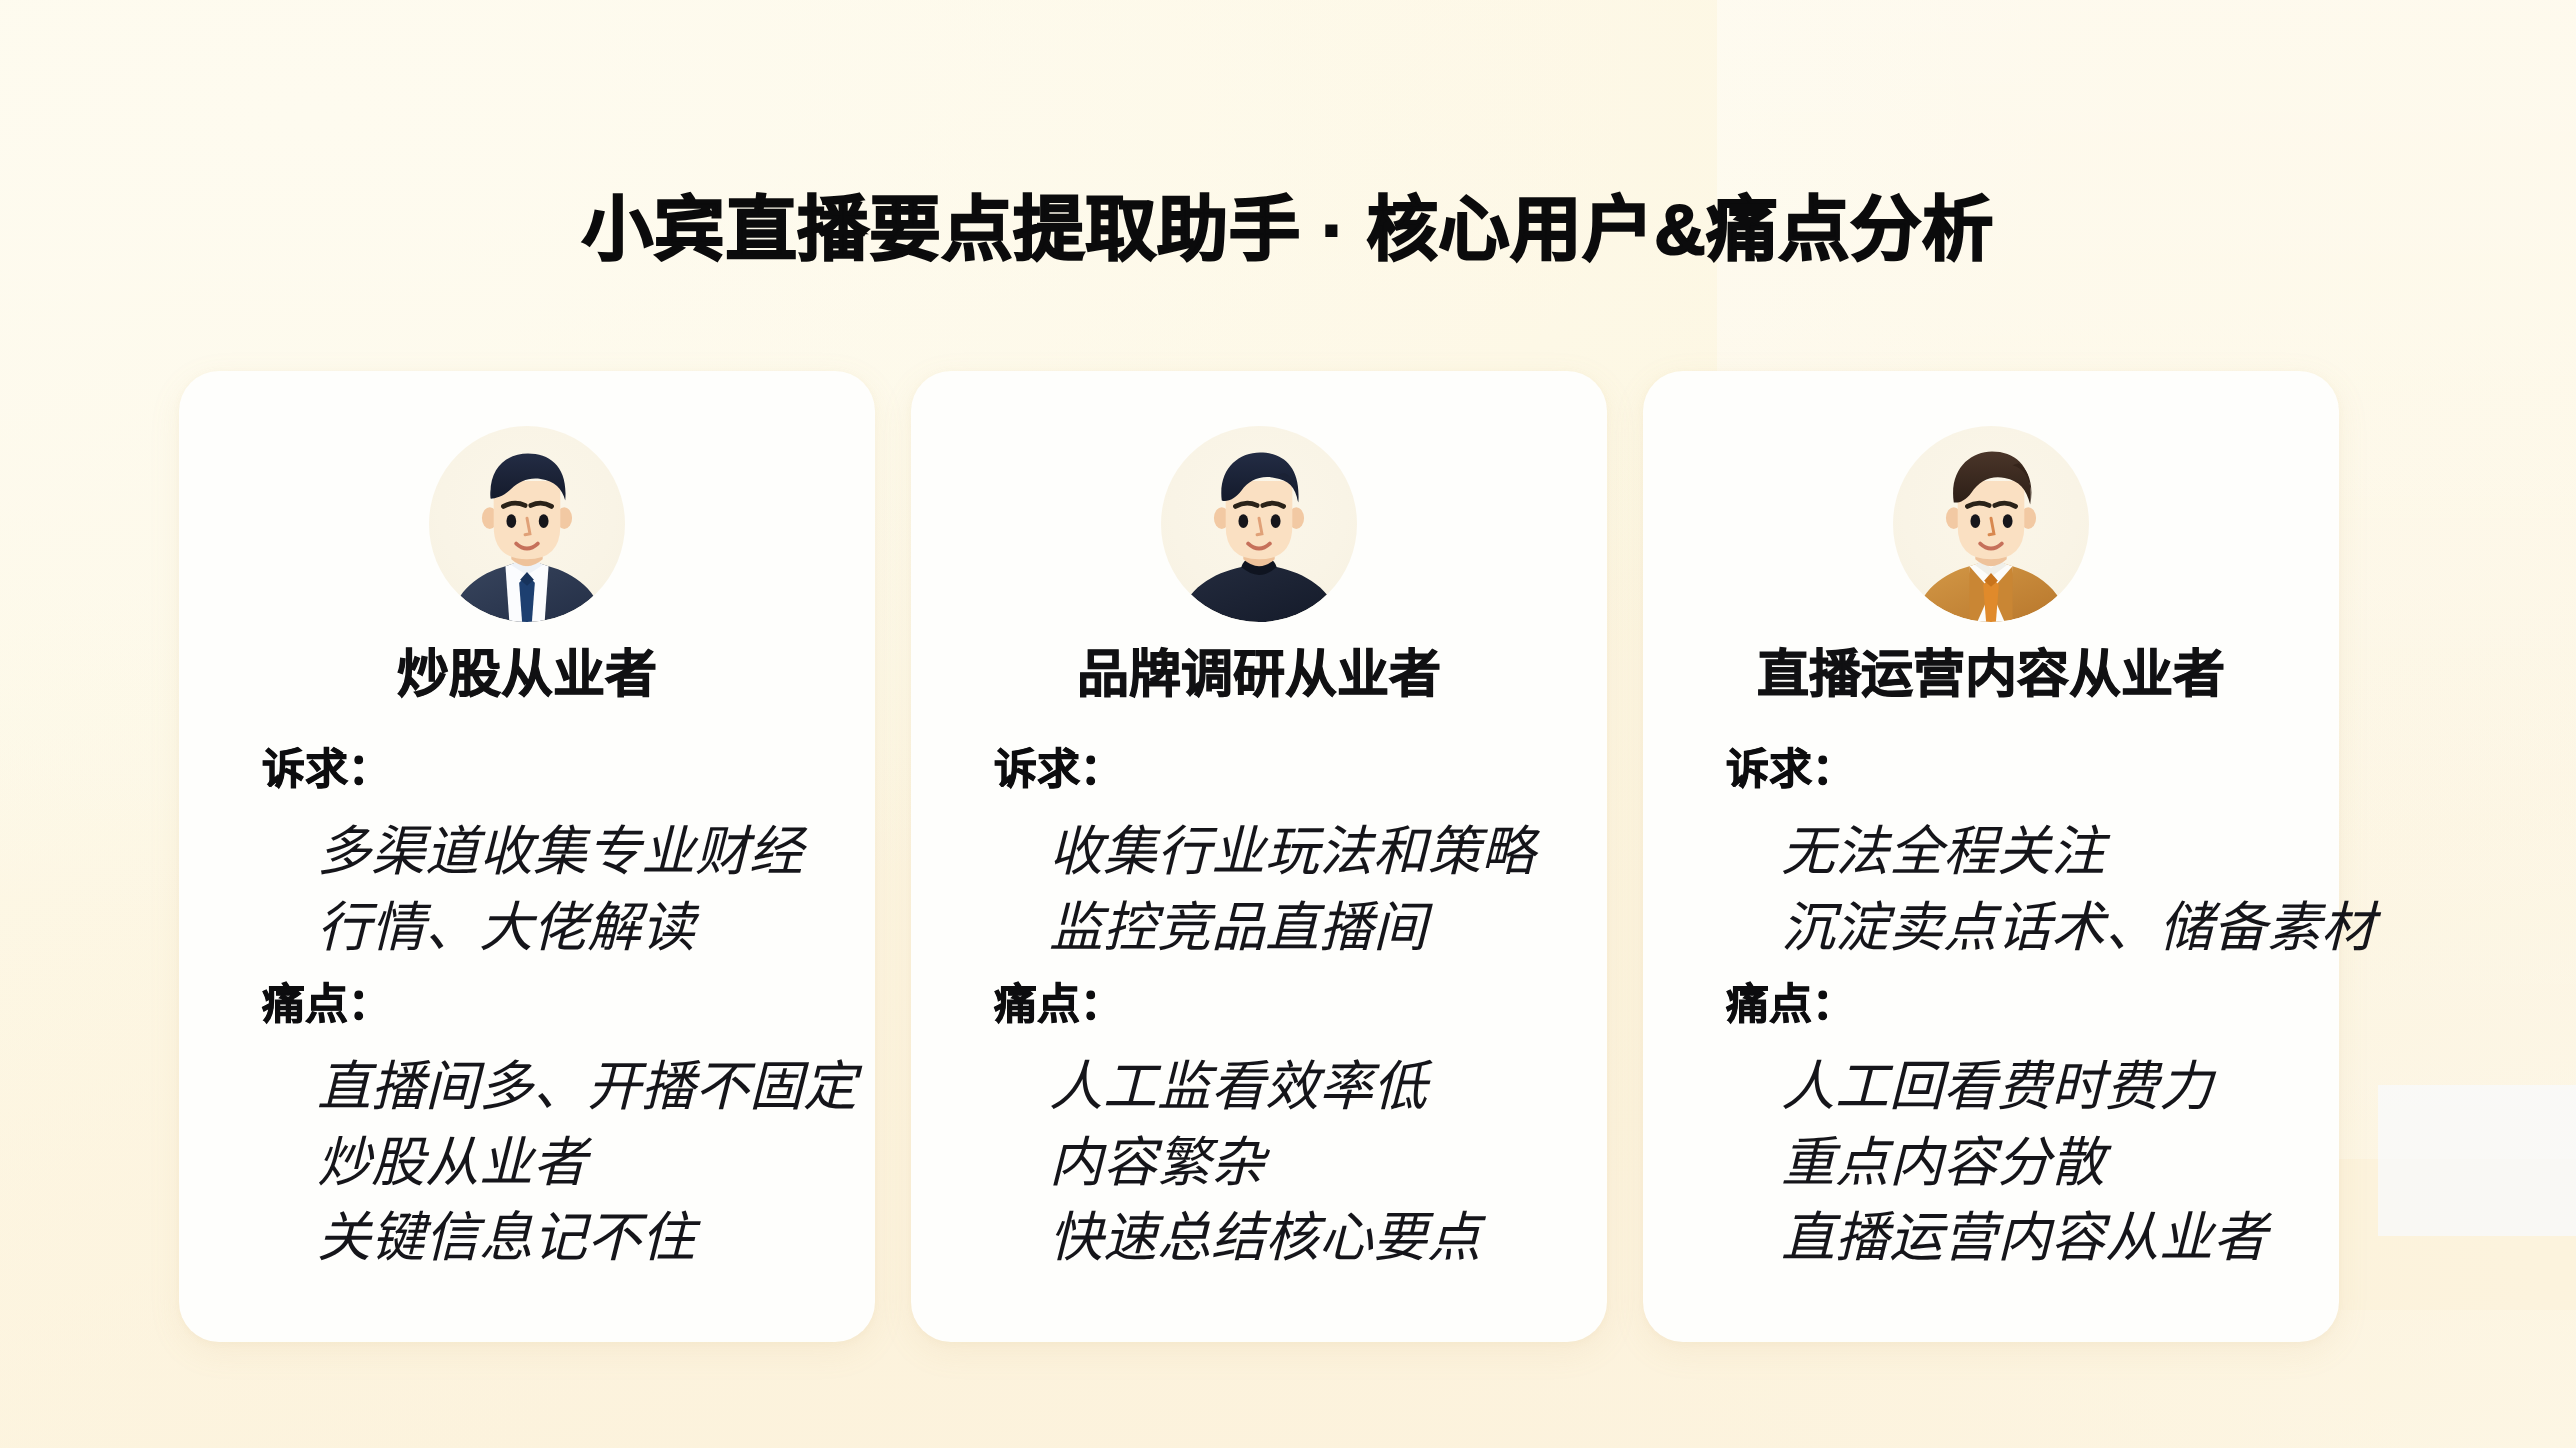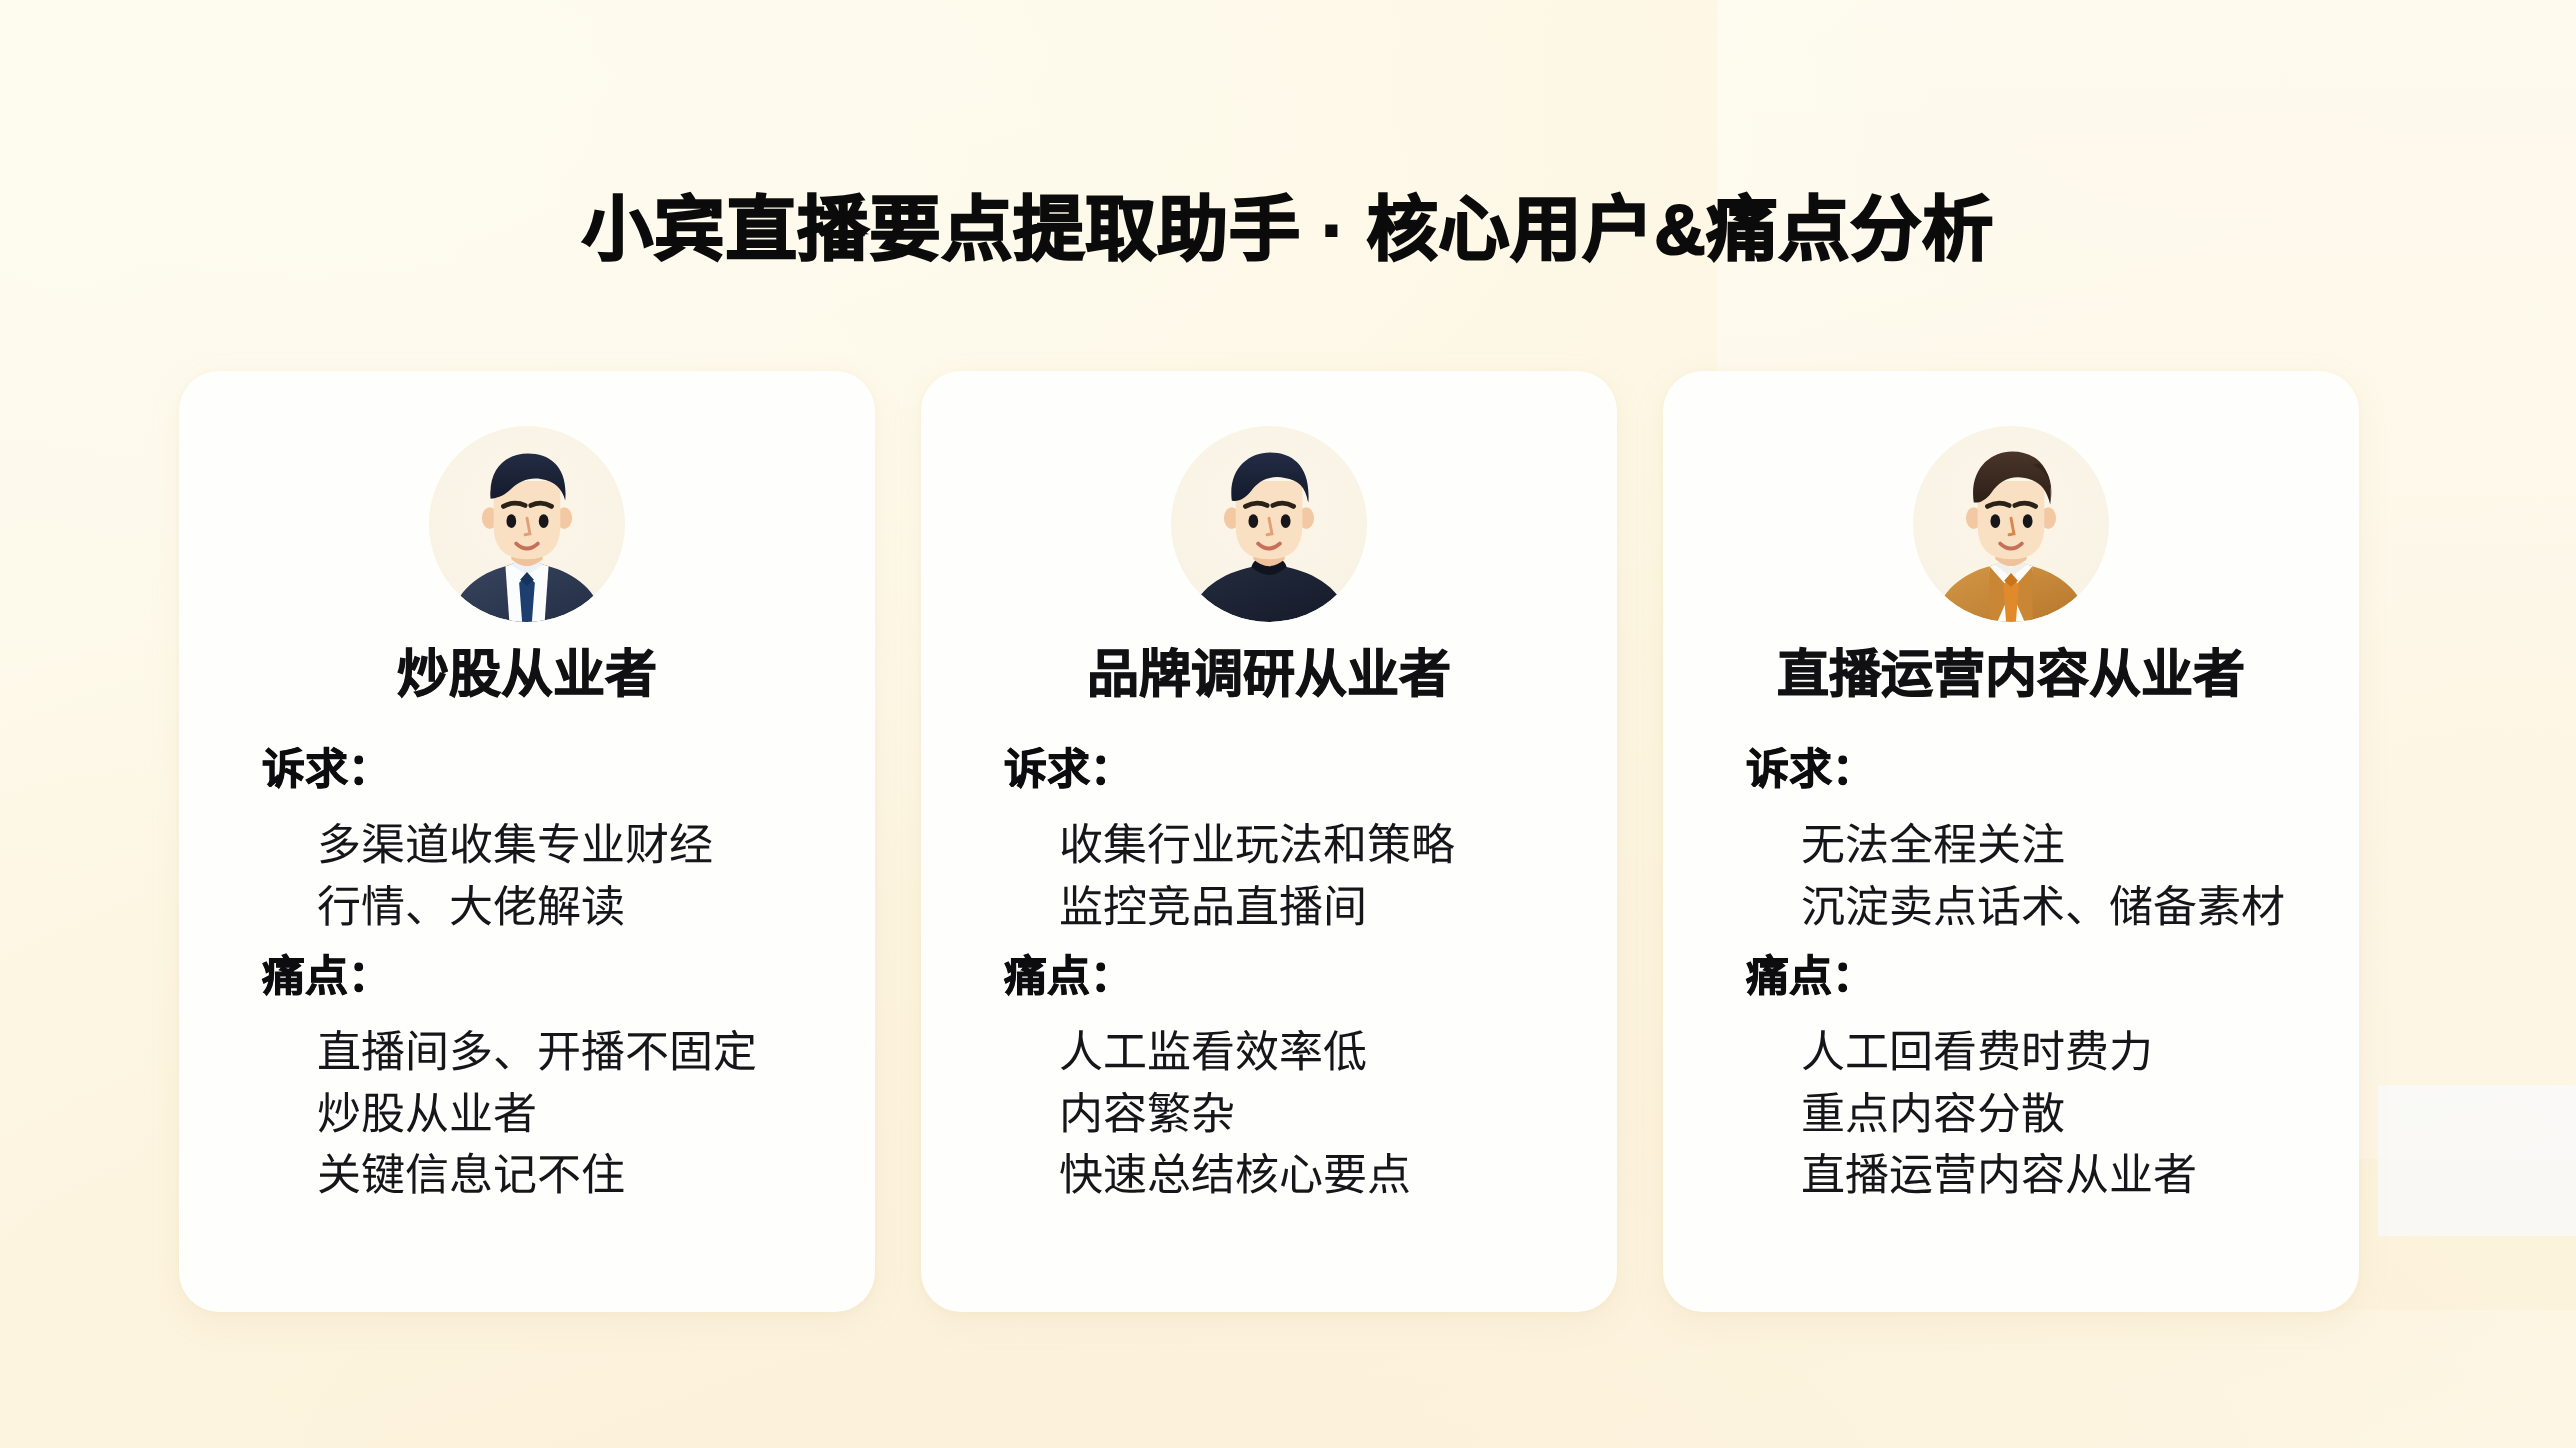--- a/index.html
+++ b/index.html
@@ -59,21 +59,21 @@
     white-space: nowrap;
   }
 
   
   .cards {
     position: absolute;
     left: 179px;
     top: 371px;
     width: 2216px;
     display: flex;
-    gap: 46px;
+    gap: 36px;
     align-items: flex-start;
   }
   .card {
     width: 696px;
     box-sizing: border-box;
     background: #FEFEFC;
     border-radius: 40px;
     padding: 55px 40px 53px 40px;
     box-shadow: 0 9.4px 32px rgba(196,166,110,0.10),
                 0 1.9px 7.5px rgba(196,166,110,0.06);
@@ -122,25 +122,26 @@
     -webkit-text-stroke: 0.9px #0D0D0F;
     padding-left: 43px;
     margin-bottom: 17px;
   }
   .block-items {
     list-style: none;
     margin: 0 0 13.2px 0;
     padding: 0 0 0 98px;
   }
   .block-items li {
-    font-size: 44px;
+    font-size: 54px;
     line-height: 1.40;
     font-weight: 400;
     color: #15151A;
     white-space: nowrap;
+    font-style: italic;
   }
 </style>
 </head>
 <body>
 
 <div class="bg-base"></div>
 <div class="bg-tint-a"></div>
 <div class="bg-tint-b"></div>
 <div class="bg-tint-c"></div>
 

